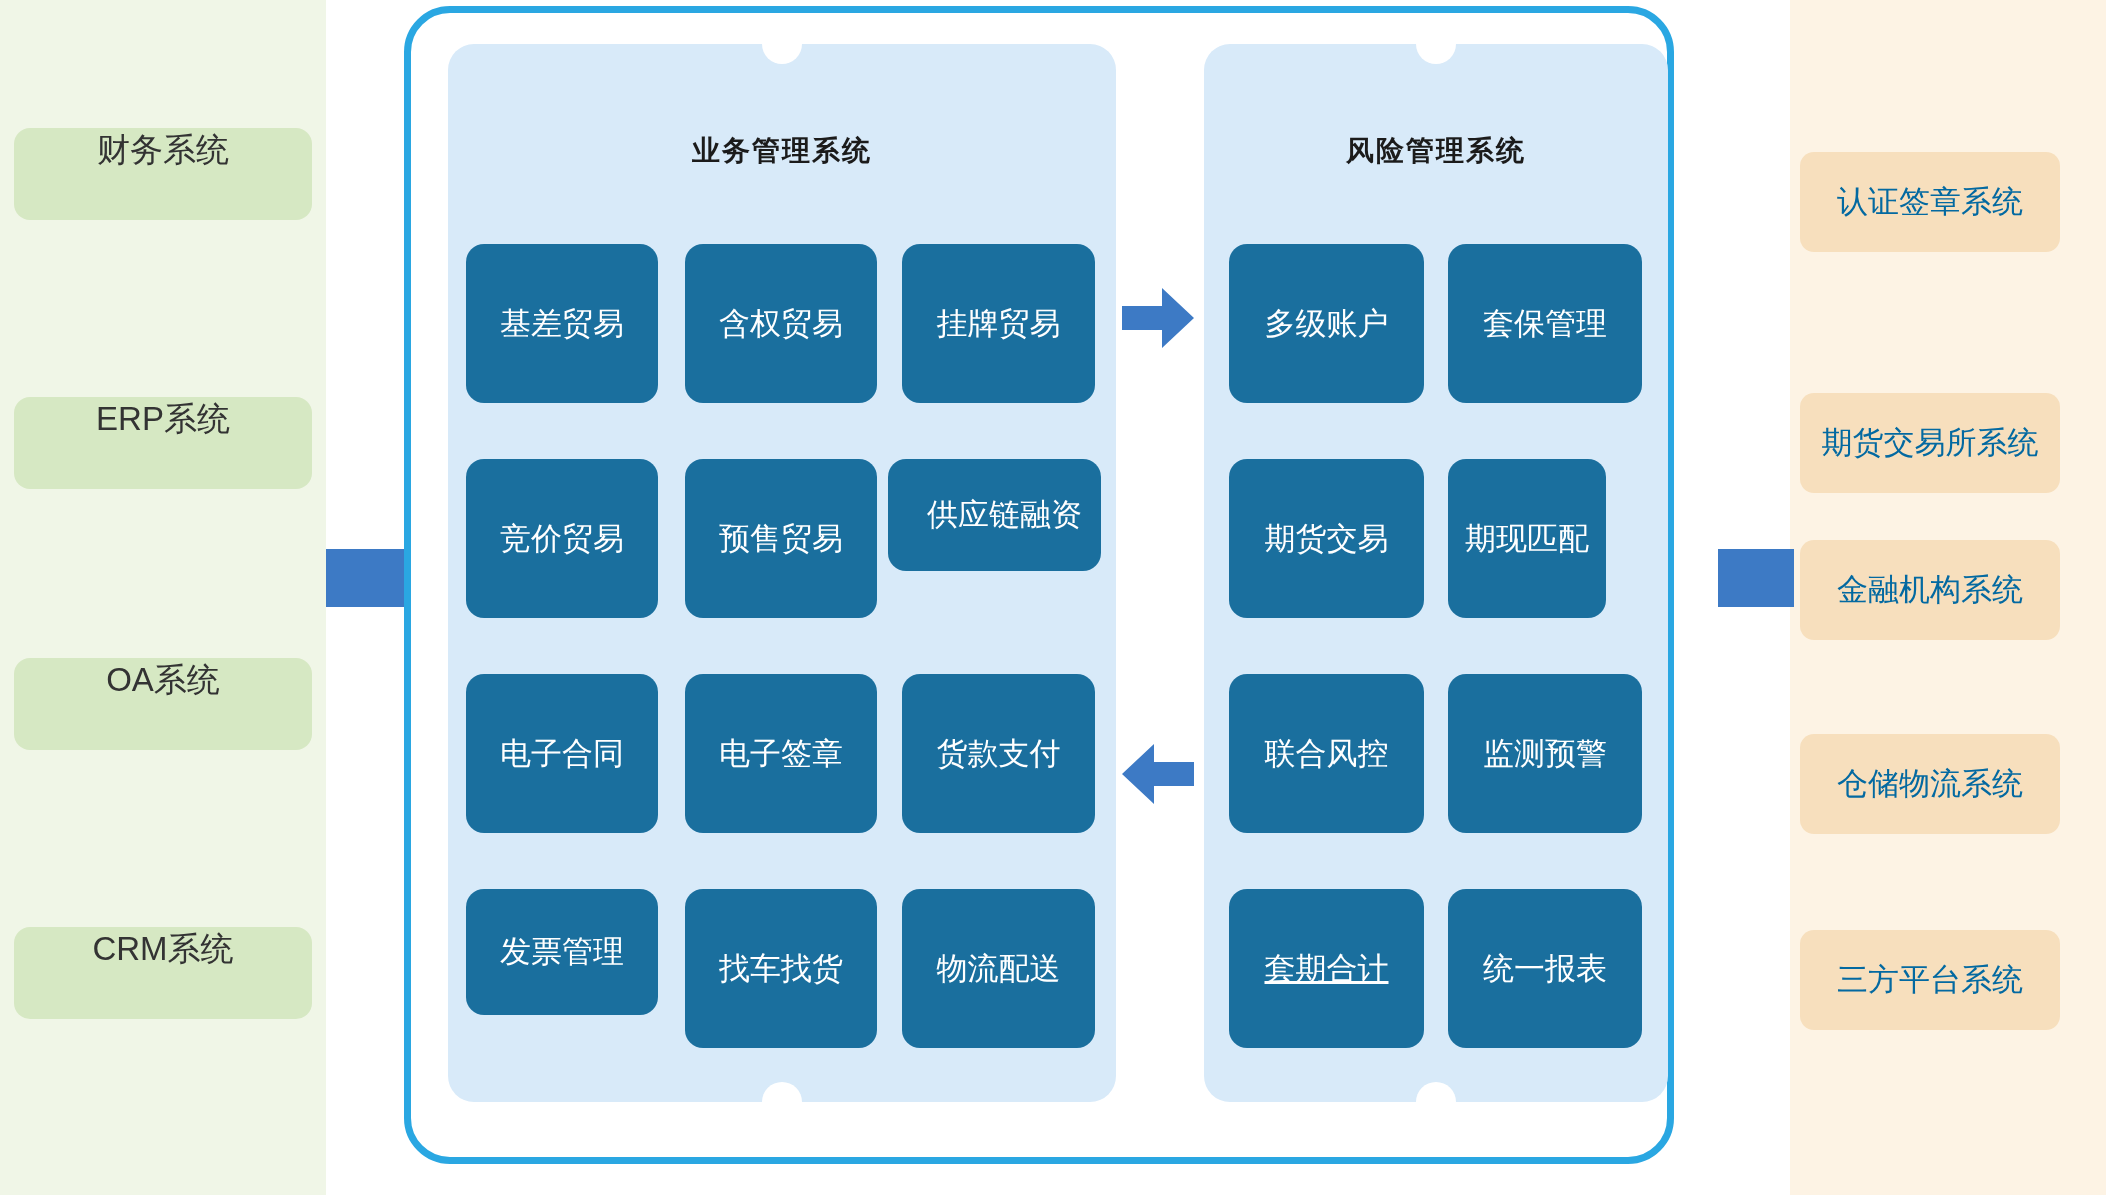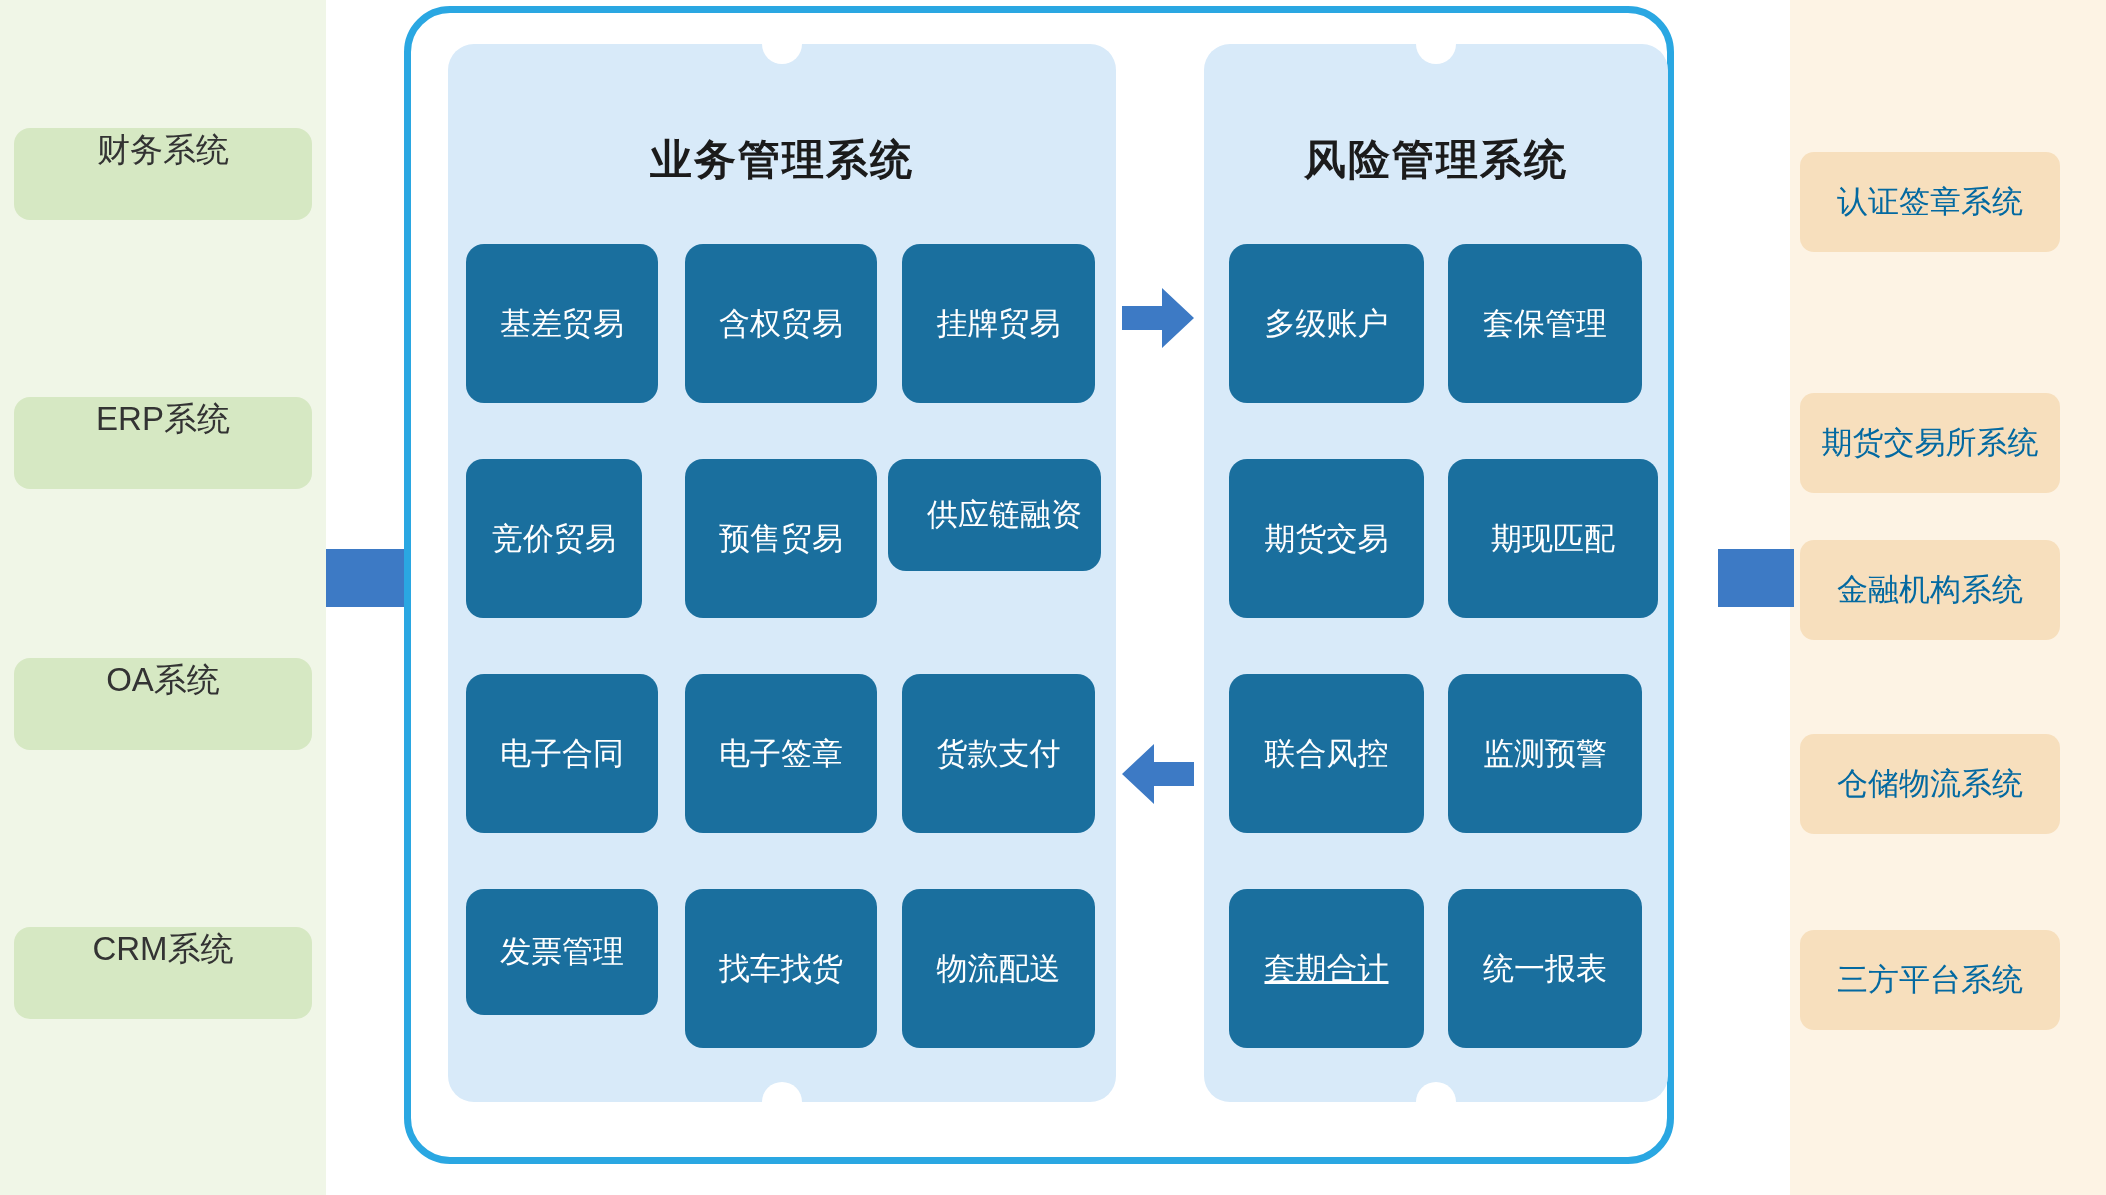--- a/index.html
+++ b/index.html
@@ -42,21 +42,21 @@
     border-radius:46px;
   }
   .panel {
     position:absolute; top:44px; height:1058px;
     background:#d8eaf9; border-radius:26px;
   }
   .panel-business { left:448px; width:668px; }
   .panel-risk     { left:1204px; width:464px; }
   .panel-title {
     position:absolute; top:88px; left:0; width:100%;
-    text-align:center; font-size:42px; font-weight:bold; color:#1b1b1b;
+    text-align:center; font-size:28px; font-weight:bold; color:#1b1b1b;
     letter-spacing:2px;
   }
   .notch {
     position:absolute; width:40px; height:40px; border-radius:50%;
     background:#ffffff;
   }
 
   
   .tile {
     position:absolute;
@@ -125,37 +125,37 @@
 
   <div class="notch" style="left:762px;  top:24px;"></div>
   <div class="notch" style="left:762px;  top:1082px;"></div>
   <div class="notch" style="left:1416px; top:24px;"></div>
   <div class="notch" style="left:1416px; top:1082px;"></div>
 
   <div class="tile" style="left:466px; top:244px; width:192px; height:159px;text-align:center;">基差贸易</div>
   <div class="tile" style="left:685px; top:244px; width:192px; height:159px;">含权贸易</div>
   <div class="tile" style="left:902px; top:244px; width:193px; height:159px;">挂牌贸易</div>
 
-  <div class="tile" style="left:466px; top:459px; width:176px; height:159px;border-radius:17px;">竞价贸易</div>
+  <div class="tile" style="left:466px; top:459px; width:192px; height:159px;">竞价贸易</div>
   <div class="tile" style="left:685px; top:459px; width:192px; height:159px;">预售贸易</div>
   <div class="tile" style="left:888px; top:459px; width:193px; height:112px;padding-left:20px;">供应链融资</div>
 
   <div class="tile" style="left:466px; top:674px; width:192px; height:159px;">电子合同</div>
   <div class="tile" style="left:685px; top:674px; width:192px; height:159px;">电子签章</div>
   <div class="tile" style="left:902px; top:674px; width:193px; height:159px;">货款支付</div>
 
   <div class="tile" style="left:466px; top:889px; width:192px; height:126px;">发票管理</div>
   <div class="tile" style="left:685px; top:889px; width:192px; height:159px;">找车找货</div>
   <div class="tile" style="left:902px; top:889px; width:193px; height:159px;">物流配送</div>
 
   <div class="tile" style="left:1229px; top:244px; width:195px; height:159px;">多级账户</div>
   <div class="tile" style="left:1448px; top:244px; width:194px; height:159px;">套保管理</div>
 
   <div class="tile" style="left:1229px; top:459px; width:195px; height:159px;">期货交易</div>
-  <div class="tile" style="left:1448px; top:459px; width:210px; height:159px;">期现匹配</div>
+  <div class="tile" style="left:1448px; top:459px; width:158px; height:159px;">期现匹配</div>
 
   <div class="tile" style="left:1229px; top:674px; width:195px; height:159px;">联合风控</div>
   <div class="tile" style="left:1448px; top:674px; width:194px; height:159px;">监测预警</div>
 
   <div class="tile" style="left:1229px; top:889px; width:195px; height:159px;text-decoration:underline;">套期合计</div>
   <div class="tile" style="left:1448px; top:889px; width:194px; height:159px;">统一报表</div>
 
   <div class="arrow" style="left:1122px; top:286px;">
     <svg width="72" height="64" viewBox="0 0 72 64">
       <polygon points="0,20 40,20 40,2 72,32 40,62 40,44 0,44" fill="#3d7ac5"></polygon>

